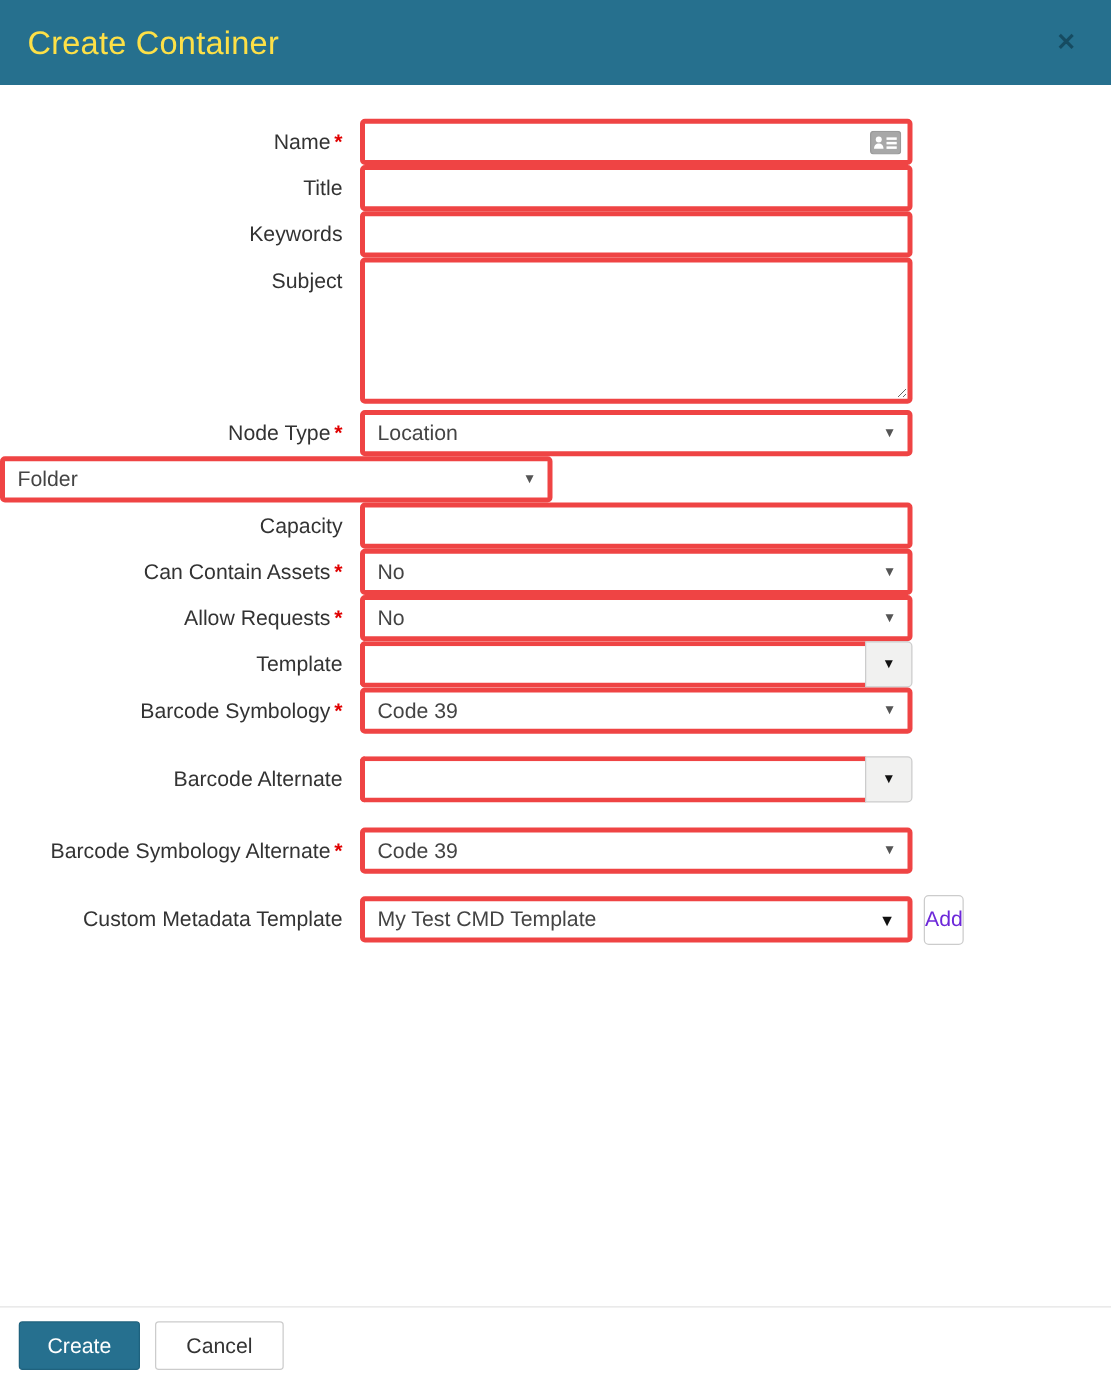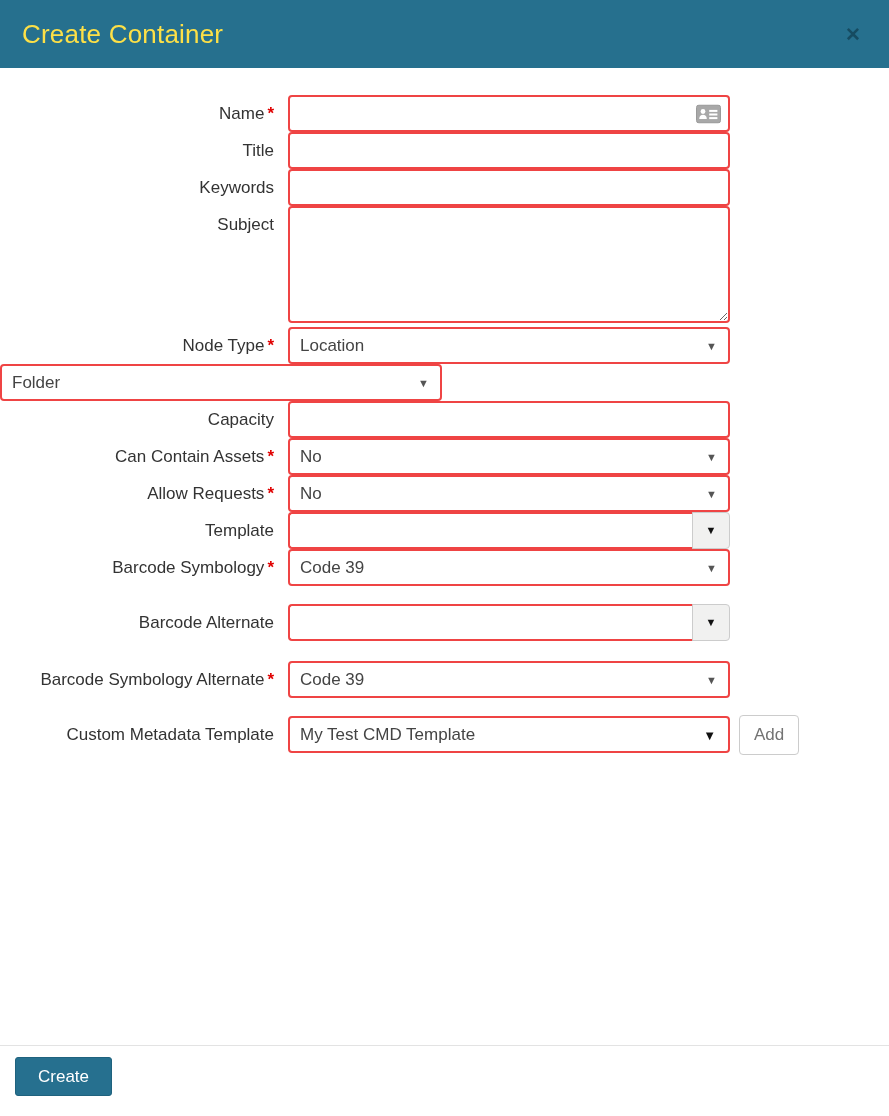--- a/index.html
+++ b/index.html
@@ -77,21 +77,21 @@
   }
   .field {
     width: 442px;
     flex: 0 0 442px;
     position: relative;
   }
   .txt {
     width: 100%;
     height: 37px;
     box-sizing: border-box;
-    border: 2px solid #ef4444;
+    border: 4px solid #ef4444;
     border-radius: 4px;
     padding: 0 10px;
     font-size: 17px;
     color: #444444;
     font-family: inherit;
     background: #fff;
     outline: none;
   }
   .txt.with-icon { padding-right: 42px; }
   .field-icon {
@@ -157,26 +157,26 @@
   .combo-btn span {
     font-size: 11px;
     color: #111111;
     line-height: 1;
   }
   
   .add-btn {
     margin-left: 9px;
     height: 40px;
     margin-top: -1px;
-    padding: 0 14px;
+    padding: 0 0;
     background: #ffffff;
     border: 1px solid #cccccc;
     border-radius: 4px;
     font-size: 17px;
-    color: #737373;
+    color: #6d28d9;
     font-family: inherit;
     cursor: pointer;
   }
   
   .dialog-footer {
     flex: 0 0 auto;
     border-top: 1px solid #e3e3e3;
     padding: 11px 15px 20px 15px;
     display: flex;
     justify-content: flex-start;
@@ -350,15 +350,16 @@
         </select>
         <span class="caret solid">▼</span>
       </div>
       <button class="add-btn">Add</button>
     </div>
 
   </div>
 
   <div class="dialog-footer">
     <button class="btn btn-primary">Create</button>
+    <button class="btn btn-default">Cancel</button>
   </div>
 
 </div>
 
 </body></html>

